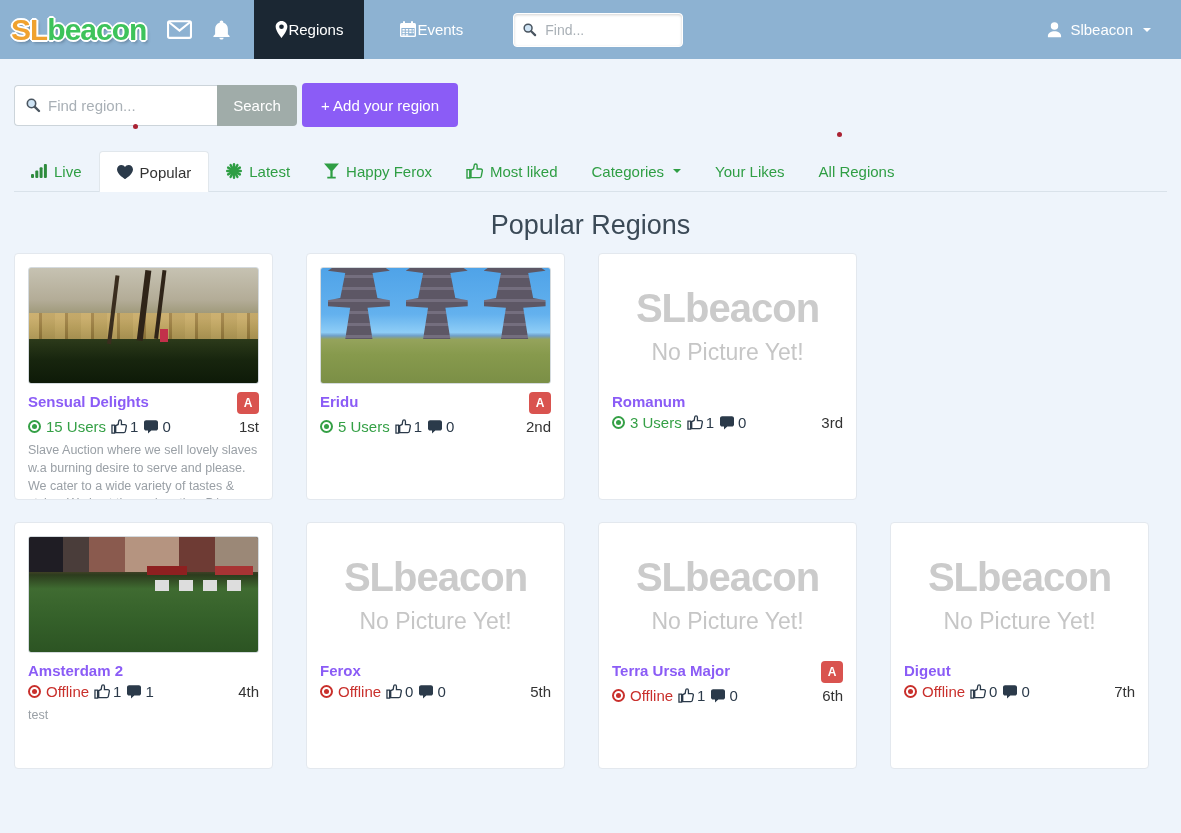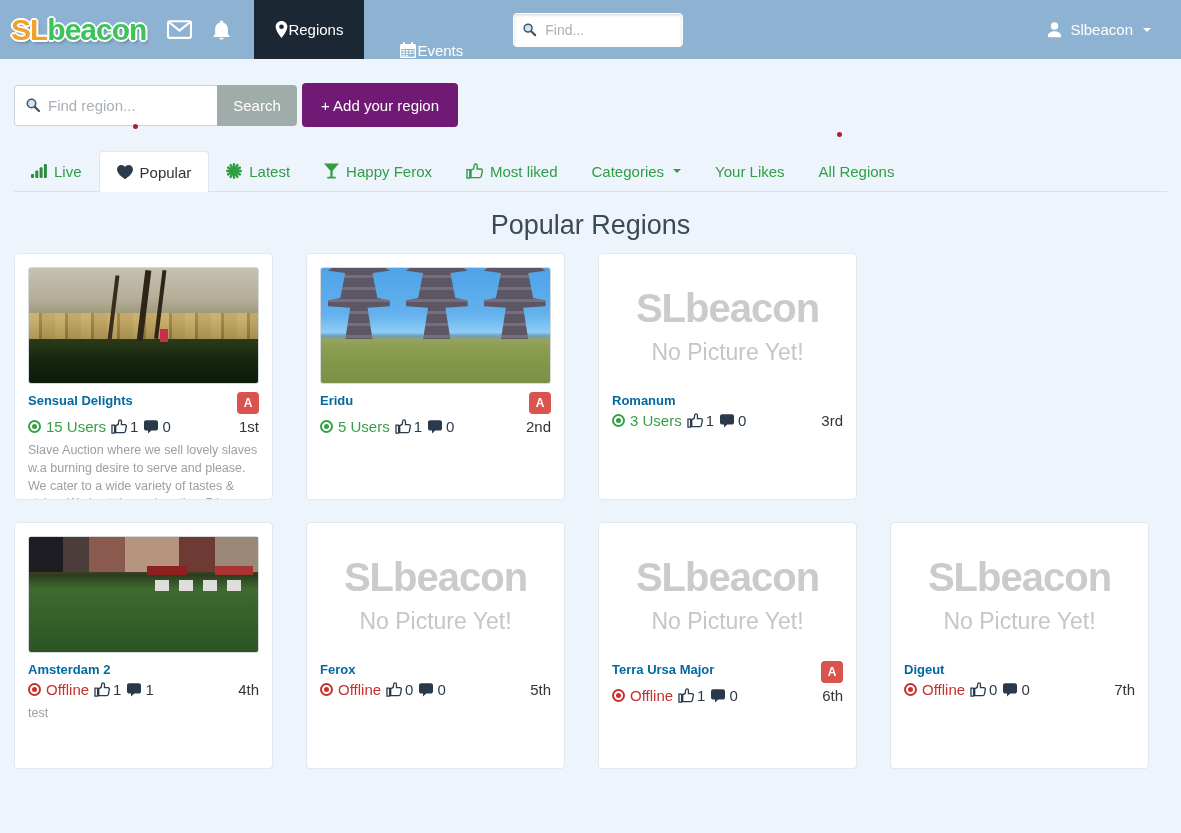--- a/index.html
+++ b/index.html
@@ -24,21 +24,21 @@
                 2px 3px 3px rgba(60,80,100,.45);
   }
   .logo .sl { color:#f0a22e; }
   .logo .bc { color:#3ec35b; }
   .nav-ico { margin-left:21px; display:flex; align-items:center; cursor:pointer; }
   .nav-item {
     height:59px; display:flex; align-items:center; gap:0;
     padding:0 21px; color:#fff; font-size:15px; text-decoration:none; cursor:pointer;
   }
   .nav-item.regions { background:#1b2733; margin-left:24px; }
-  .nav-item.events { margin-left:14px;align-items:flex-end; }
+  .nav-item.events { margin-left:14px; }
   .nav-find { position:relative; margin-left:29px; }
   .nav-find input {
     width:170px; height:34px; border:1px solid #fff; border-radius:4px;
     padding:0 8px 0 31px; font-size:14px; color:#444; outline:none;
     background:#fff; box-shadow:inset 0 1px 3px rgba(0,0,0,.18);
     font-family:"Liberation Sans", sans-serif;
   }
   .nav-find input::placeholder { color:#a9b0b6; }
   .nav-find .mag { position:absolute; left:9px; top:9px; }
   .user-menu {
@@ -58,21 +58,21 @@
     border-radius:4px 0 0 4px; padding:0 8px 0 33px; font-size:15px; outline:none;
     color:#444; font-family:"Liberation Sans", sans-serif;
   }
   .findgrp input::placeholder { color:#a9b0b6; }
   .btn-search {
     width:80px; height:41px; background:#a0aca9; color:#fff; border:none;
     border-radius:0 4px 4px 0; font-size:15px; cursor:pointer;
     font-family:"Liberation Sans", sans-serif;
   }
   .btn-add {
-    margin-left:5px; height:44px; background:#701a75; color:#fff; border:none;
+    margin-left:5px; height:44px; background:#8b5cf6; color:#fff; border:none;
     border-radius:4px; padding:0 19px; font-size:15px; cursor:pointer;
     font-family:"Liberation Sans", sans-serif;
   }
   
   .tabs {
     display:flex; align-items:stretch; margin:24px 14px 0; height:41px;
     border-bottom:1px solid #d9e2ea;
   }
   .tab {
     display:flex; align-items:center; gap:7px; padding:0 17px;
@@ -126,21 +126,21 @@
   
   .scene-city { background:linear-gradient(180deg,#2a2527 0%,#3c3335 16%,#58452f 27%,#2c3c1d 33%,#3f6b31 45%,#35612a 70%,#2c5423 100%); }
   .scene-city .l1 { top:0; left:0; right:0; height:30%;
     background:repeating-linear-gradient(90deg,#1f1d24 0 34px,#4a3d3a 34px 60px,#8a5a4e 60px 96px,#b59480 96px 150px,#6e3b34 150px 186px,#9b8877 186px 231px); }
   .scene-city .l2 { top:25%; left:0; right:0; height:8%;
     background:repeating-linear-gradient(90deg,transparent 0 118px,#8e2020 118px 158px,transparent 158px 186px,#a83434 186px 224px,transparent 224px 260px); }
   .scene-city .l3 { top:37%; left:55%; right:3%; height:10%;
     background:repeating-linear-gradient(90deg,#ddd 0 14px,transparent 14px 24px); }
   
   .card-head { display:flex; justify-content:space-between; align-items:flex-start; }
-  .region-name { color:#0369a1; font-size:13px; font-weight:bold; text-decoration:none; cursor:pointer; }
+  .region-name { color:#8b5cf6; font-size:15px; font-weight:bold; text-decoration:none; cursor:pointer; }
   .badge-a {
     min-width:22px; height:22px; background:#d9534f; color:#fff; border-radius:4px;
     font-size:12px; font-weight:bold; display:flex; align-items:center; justify-content:center;
     padding:0 6px; margin-top:-1px;
   }
   .status-row { display:flex; align-items:center; gap:5px; font-size:15px; margin-top:4px; color:#2b3a4a; }
   .st { display:flex; align-items:center; gap:5px; }
   .st.on { color:#35a046; } .st.off { color:#c9302c; }
   .sdot { width:13px; height:13px; border:2px solid currentColor; border-radius:50%;
     position:relative; display:inline-block; }

